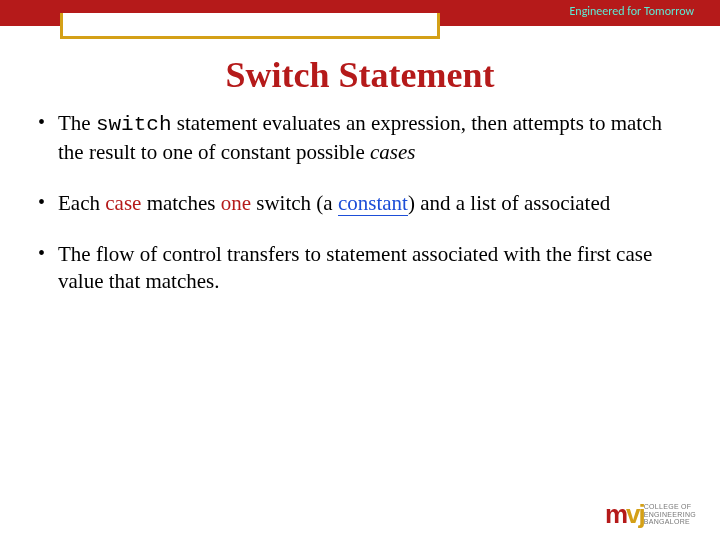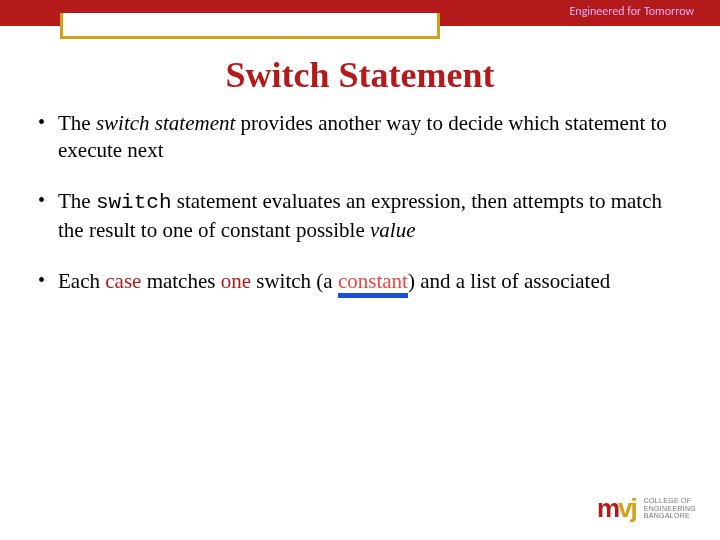--- a/index.html
+++ b/index.html
@@ -1,56 +1,56 @@
 <!DOCTYPE html>
 <html><head>
   <meta charset="utf-8">
   <style>
     * { margin: 0; padding: 0; box-sizing: border-box; }
     html, body { width: 720px; height: 540px; overflow: hidden; font-family: Georgia, 'Times New Roman', serif; background: #fff; }
     .slide { width: 720px; height: 540px; position: relative; background: #fff; }
     .topbar { width: 100%; height: 26px; background: #b51a1a; position: relative; }
-    .tagline { position: absolute; right: 26px; top: 4px; font-family: Calibri, Arial, sans-serif; font-size: 12px; color: #f0abfc; }
+    .tagline { position: absolute; right: 26px; top: 4px; font-family: Calibri, Arial, sans-serif; font-size: 12px; color: #5eead4; }
     .notch { position: absolute; left: 60px; top: 13px; width: 380px; height: 26px; border: 3px solid #d4a017; background: #fff; border-top: none; z-index: 2; }
     .title { text-align: center; margin-top: 28px; font-size: 36px; font-weight: bold; color: #b51a1a; font-family: Georgia, 'Times New Roman', serif; }
     .content { padding: 14px 36px 0 36px; }
     ul.bullets { list-style: none; }
     ul.bullets > li { font-size: 21px; line-height: 1.28; color: #000; margin-bottom: 24px; position: relative; padding-left: 22px; font-family: 'Times New Roman', Georgia, serif; }
     ul.bullets > li::before { content: "•"; position: absolute; left: 2px; top: 0; font-size: 20px; }
     .italic { font-style: italic; }
     .mono { font-family: 'Courier New', monospace; }
     .red { color: #b51a1a; text-align: center; }
-    .red-underline { color: #ef4444; border-bottom: 5px solid #1d4ed8; }
-    .logo-wrap { position: absolute; right: 24px; bottom: 16px; display: flex; align-items: center; gap: 8px; }
+    .red-underline { color: #1d4ed8; border-bottom: 1px solid #1d4ed8; }
+    .logo-wrap { position: absolute; right: 24px; bottom: 10px; display: flex; align-items: center; gap: 0; }
     .logo-m { font-family: Arial, sans-serif; font-weight: bold; font-size: 26px; color: #b51a1a; letter-spacing: -2px; }
     .logo-vj { font-family: Arial, sans-serif; font-weight: bold; font-size: 26px; color: #d4a017; letter-spacing: -2px; }
     .logo-text { font-family: Arial, sans-serif; font-size: 7px; color: #777; line-height: 1.1; letter-spacing: 0.3px; }
     .b2-start, .b2-mid2, .b2-end { }
   </style>
 </head>
 <body>
 
 <div class="slide">
   <div class="topbar">
     <span class="tagline">Engineered for Tomorrow</span>
   </div>
   <div class="notch"></div>
 
   <h1 class="title">Switch Statement</h1>
 
   <div class="content">
     <ul class="bullets">
       <li>
-        <span>The </span><span class="italic">switch statement</span><span> provides another way to decide which statement to execute next</span>
-      </li>
-      <li>
-        <span class="b2-start">The </span><span class="mono">switch</span><span class="b2-mid2"> statement evaluates an expression, then attempts to match the result to one of constant possible </span><span class="italic">value</span>
+        <span class="b2-start">The </span><span class="mono">switch</span><span class="b2-mid2"> statement evaluates an expression, then attempts to match the result to one of constant possible </span><span class="italic">cases</span>
       </li>
       <li>
         <span>Each </span><span class="red">case</span><span> matches </span><span class="red">one</span><span> switch (a </span><span class="red-underline">constant</span><span>) and a list of associated</span>
+      </li>
+      <li>
+        <span>The flow of control transfers to statement associated with the first case value that matches.</span>
       </li>
     </ul>
   </div>
 
   <div class="logo-wrap">
     <div>
       <span class="logo-m">m</span><span class="logo-vj">vj</span>
     </div>
     <div class="logo-text">
       <div>COLLEGE OF</div>

